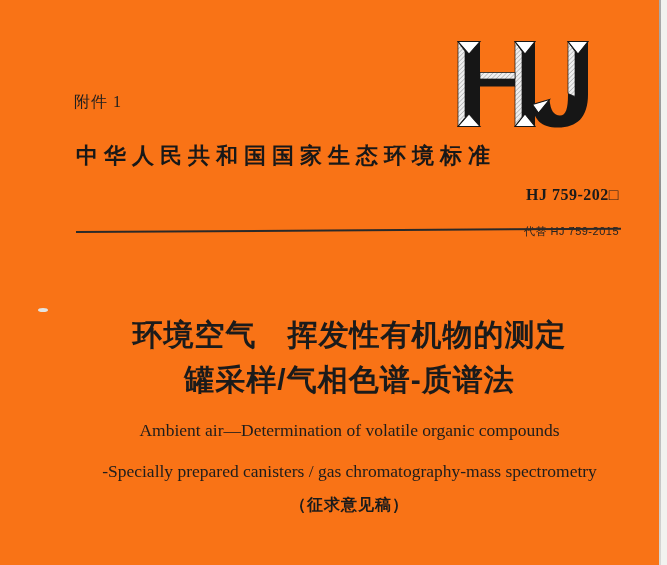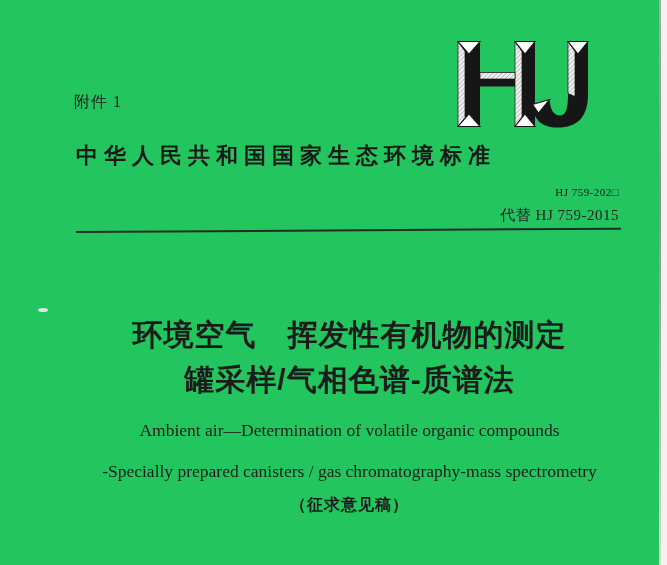--- a/index.html
+++ b/index.html
@@ -5,21 +5,21 @@
   html,body{margin:0;padding:0;}
   body{
     width:667px;height:565px;
     background:#e9e9e7;
     font-family:"Liberation Serif","DejaVu Serif",serif;
     overflow:hidden;
   }
   .page{
     position:relative;
     width:667px;height:565px;
-    background:#22c55e;
+    background:#f97316;
     color:#1f1f1f;
     overflow:hidden;
   }
   
   .scan-edge-line{
     position:absolute;top:0;left:659px;width:2px;height:565px;
     background:linear-gradient(#ababab, #8f8f8f 35%, #b5b5b5 70%, #d8d8d6);
   }
   .scan-edge-strip{
     position:absolute;top:0;left:661px;width:6px;height:565px;
@@ -41,26 +41,26 @@
     position:absolute;left:76px;top:141px;
     font-family:"Liberation Serif","DejaVu Serif",serif;
     font-weight:bold;font-size:22px;letter-spacing:6px;
     white-space:nowrap;color:#181818;
   }
   .std-block{
     position:absolute;right:48px;top:186px;text-align:right;
   }
   .std-number{
     font-family:"Liberation Serif","DejaVu Serif",serif;
-    font-weight:normal;font-size:11px;letter-spacing:0.5px;color:#1b1b1b;
+    font-weight:bold;font-size:16px;letter-spacing:0.5px;color:#1b1b1b;
   }
   .std-replaces{
-    margin-top:8px;
-    font-family:Liberation Serif, serif;
-    font-size:15px;letter-spacing:0.5px;color:#222;
+    margin-top:20px;
+    font-family:Liberation Sans, sans-serif;
+    font-size:11px;letter-spacing:0.5px;color:#222;
   }
   .rule{
     position:absolute;left:76px;top:231px;width:545px;height:2.4px;
     background:#2a2a2a;
     transform:rotate(-0.35deg);transform-origin:left center;
   }
   .centered{
     position:absolute;left:30px;width:639px;text-align:center;
   }
   .title-cn{

